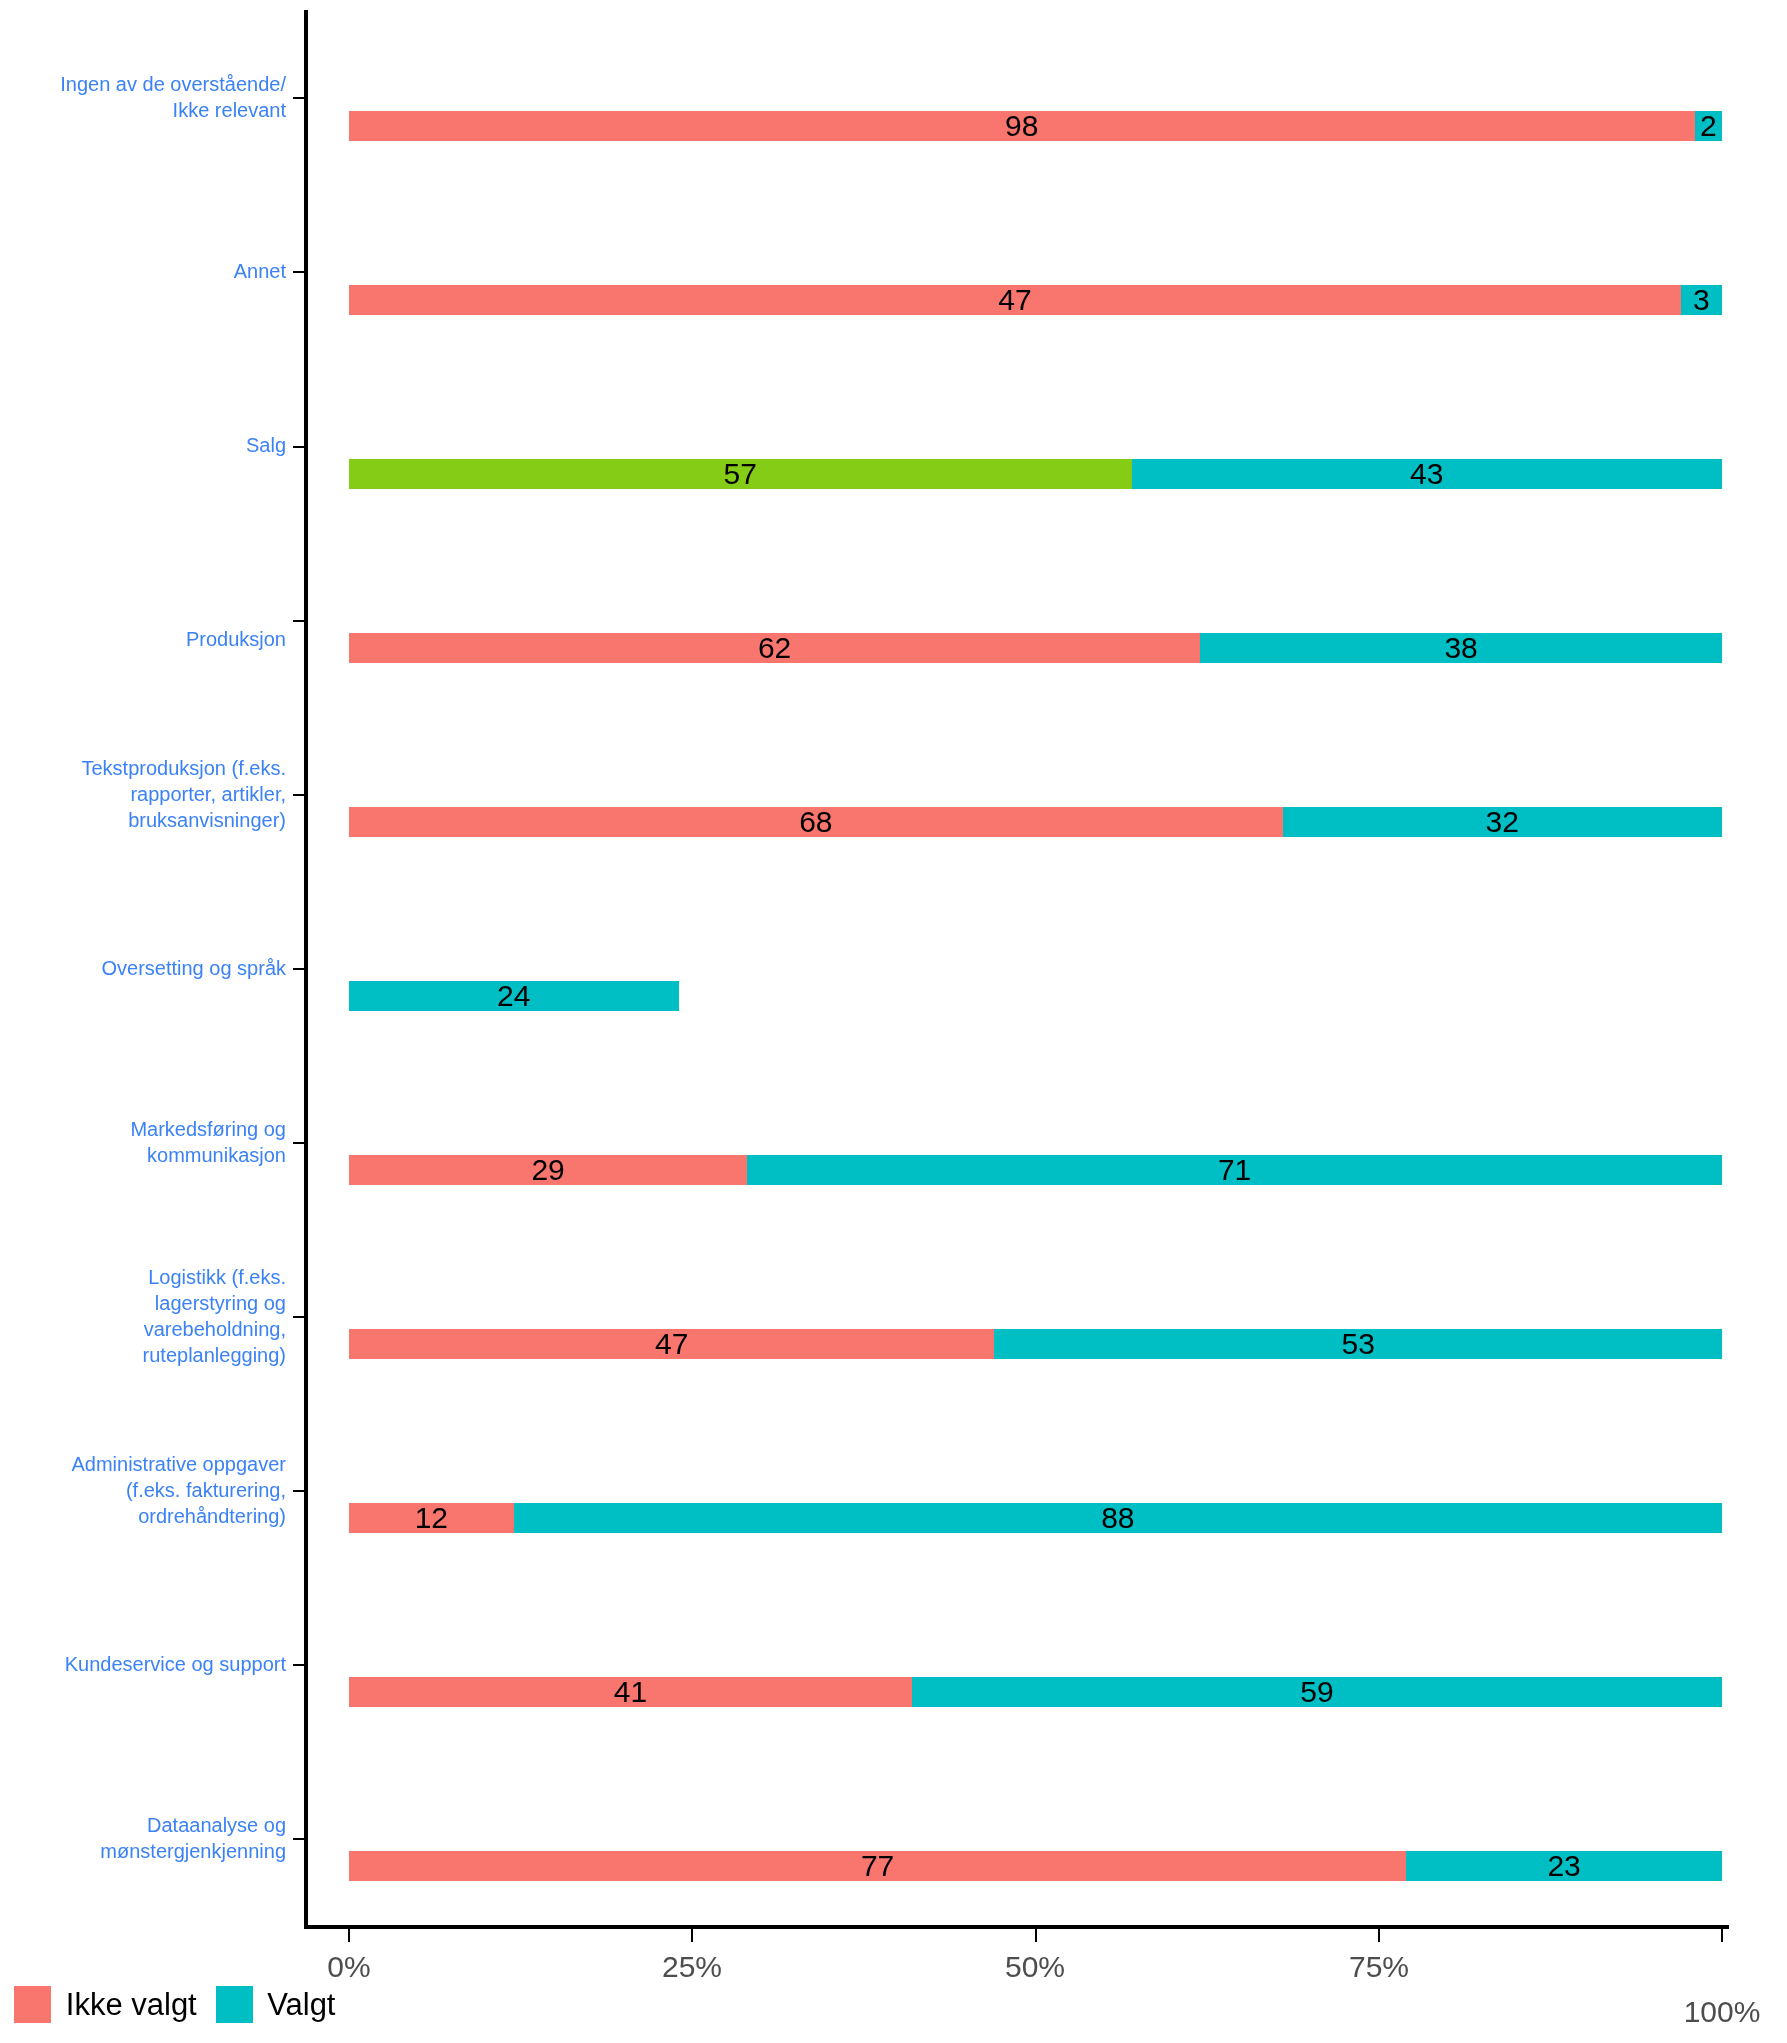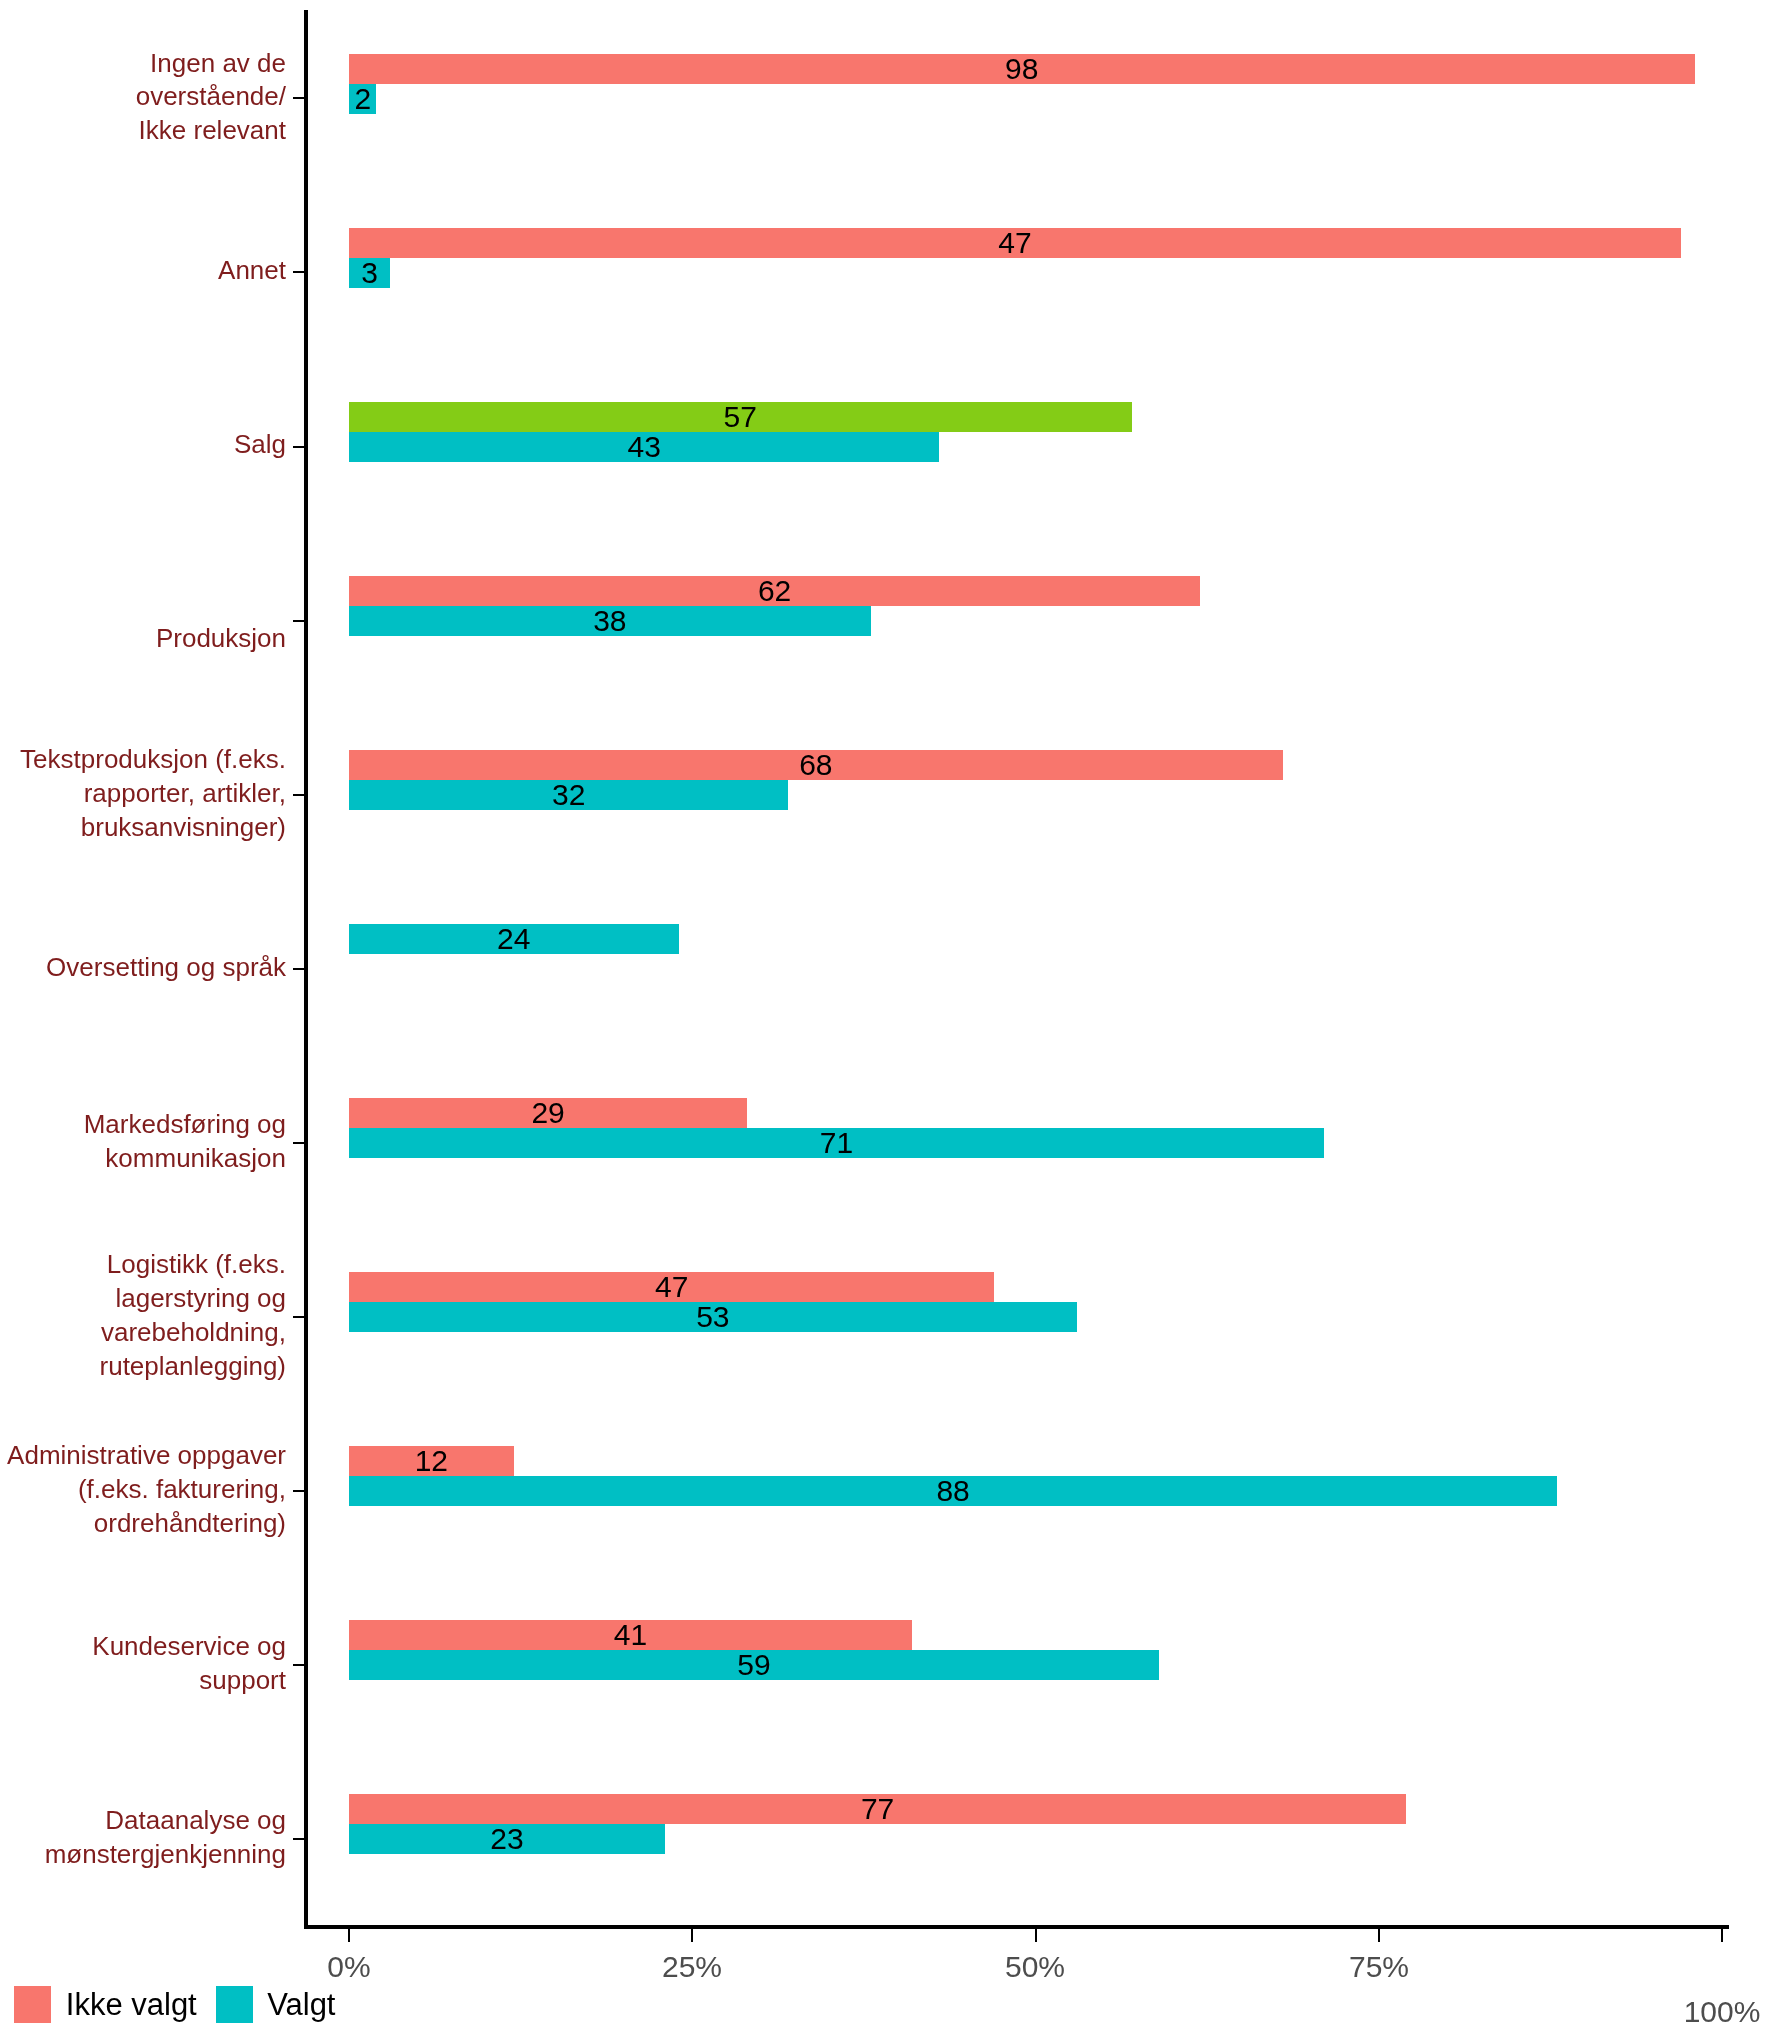--- a/index.html
+++ b/index.html
@@ -63,43 +63,42 @@
     height: 12.8px;
     background: #000000;
   }
 
   
   .row {
     position: absolute;
     left: 0;
     width: 100%;
     display: flex;
-    flex-direction: column;
-    align-items: flex-start;
+    align-items: flex-end;
   }
   .seg {
     position: relative;
     display: flex;
     align-items: center;
     justify-content: center;
     overflow: visible;
   }
   .seg-label {
     font-size: 30px;
     color: #000000;
     line-height: 1;
     white-space: nowrap;
   }
   .cat-label-box {
     position: absolute;
     left: 0;
     width: 286px;
     text-align: right;
-    font-size: 26px;
-    color: #7f1d1d;
+    font-size: 20px;
+    color: #3b82f6;
     line-height: 1.3;
     white-space: pre-line;
     display: flex;
     align-items: center;
     justify-content: flex-end;
   }
 
   
   .x-label {
     position: absolute;

